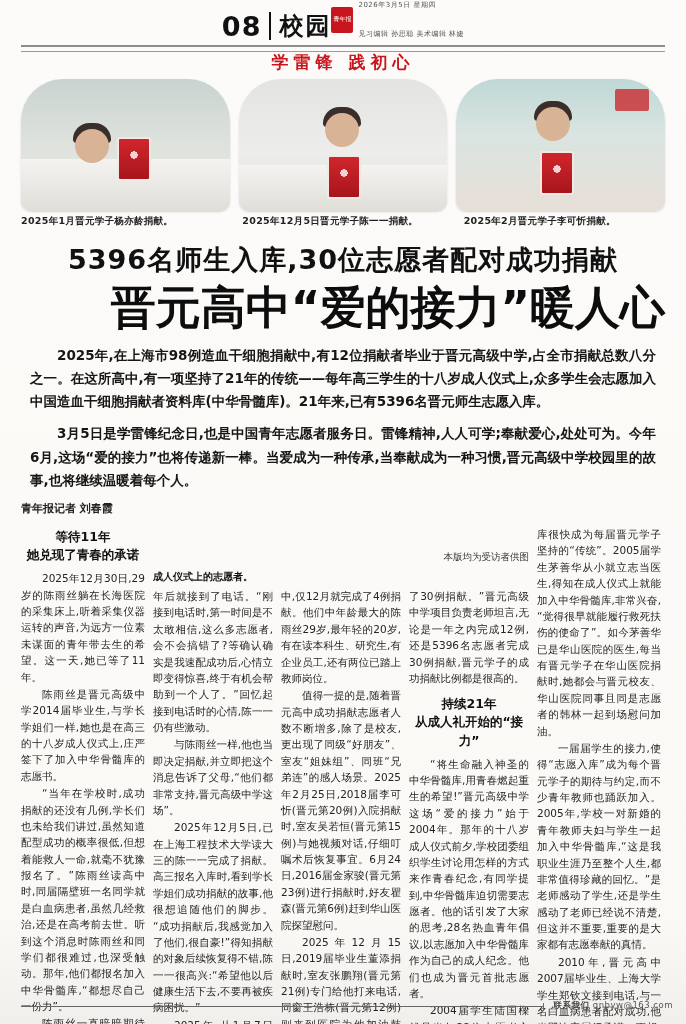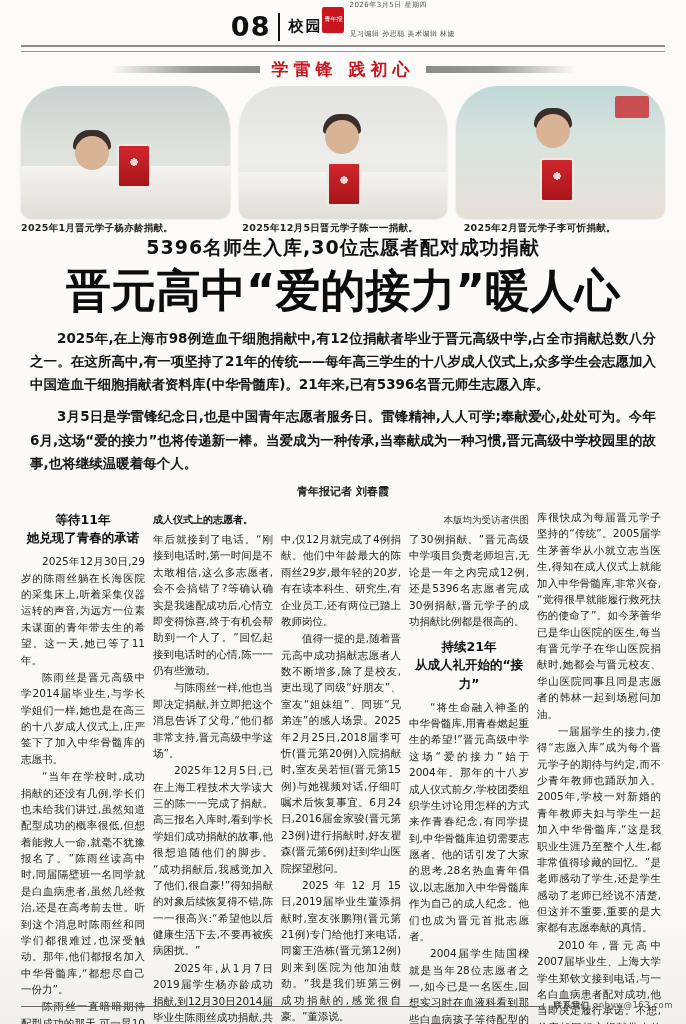--- a/index.html
+++ b/index.html
@@ -7,70 +7,70 @@
     position:relative;width:686px;height:1024px;margin:0 auto;
     background:linear-gradient(180deg,#fcfbf9 0%,#faf9f6 90%,#f1efeb 100%);
     font-family:"DejaVu Sans","Liberation Sans",sans-serif;
     color:#222;overflow:hidden;box-sizing:border-box;padding:8px 21px 0 21px;
   }
   
   .hdr{display:flex;justify-content:center;align-items:flex-end;height:34px;}
   .hdr-left{display:flex;align-items:center;gap:8px;}
   .pageno{font-size:27px;font-weight:800;letter-spacing:1px;color:#111;}
   .hdr-bar{width:2px;height:28px;background:#111;}
-  .section{font-size:15px;font-weight:700;color:#111;letter-spacing:2px;}
+  .section{font-size:24px;font-weight:700;color:#111;letter-spacing:2px;}
   .hdr-right{display:flex;align-items:center;gap:5px;padding-bottom:3px;}
   .logo{width:22px;height:26px;background:#c8161e;color:#fff;font-size:6px;line-height:1.1;
         display:flex;align-items:center;justify-content:center;text-align:center;border-radius:2px;}
   .hdr-meta{display:flex;flex-direction:column;gap:19px;}
   .hdr-meta span{font-size:7px;color:#555;letter-spacing:.5px;white-space:nowrap;}
   .hdr-rule{margin-top:3px;height:4px;border-top:2px solid #8d8d8d;border-bottom:1px solid #9a9a9a;}
   
-  .banner{display:flex;align-items:center;justify-content:center;gap:12px;margin-top:7px;height:20px;}
+  .banner{display:flex;align-items:center;justify-content:center;gap:12px;margin-top:0;height:20px;flex-direction:column;}
   .banner .bar{height:7px;width:150px;background:linear-gradient(90deg,transparent,#9a9a9a 55%,#8a8a8a);}
   .banner .bar.r{transform:scaleX(-1);}
   .banner .txt{font-size:17px;font-weight:800;color:#c8161e;letter-spacing:5px;white-space:nowrap;}
   
   .photos{display:flex;gap:9px;margin-top:7px;}
   .photo{flex:1;height:132px;border-radius:42px 42px 10px 10px;position:relative;overflow:hidden;box-shadow:0 1px 2px rgba(0,0,0,.15);}
   .ph1{background:linear-gradient(180deg,#c9d3d0 0%,#dde1dc 45%,#ece8e1 100%);}
   .ph2{background:linear-gradient(180deg,#e3e4e2 0%,#ededeb 55%,#dfe0de 100%);}
   .ph3{background:linear-gradient(180deg,#bfd8d6 0%,#d9e4e0 40%,#e7dfd8 100%);}
   .bed{position:absolute;bottom:0;left:0;right:0;height:46px;background:linear-gradient(180deg,#f4f3f0,#e0ded8);}
   .figure{position:absolute;width:34px;height:34px;border-radius:50%;background:#d9b396;}
   .hair{position:absolute;width:38px;height:20px;border-radius:18px 18px 4px 4px;background:#3a2e2a;}
   .cert{position:absolute;width:30px;height:40px;background:linear-gradient(180deg,#d0262c,#a8151c);border:2px solid #f3e9e2;border-radius:3px;}
   .cert:after{content:"";position:absolute;left:6px;top:8px;right:6px;height:16px;border-radius:50%;background:radial-gradient(circle,#fff 0 30%,transparent 32%);opacity:.8;}
   .flagpatch{position:absolute;width:34px;height:22px;background:#c9353a;top:10px;right:16px;border-radius:2px;opacity:.85;}
   .caps{display:flex;gap:20px;margin-top:4px;}
   .caps div{flex:1;font-size:9.5px;font-weight:700;color:#222;letter-spacing:.3px;}
   
-  .kicker{text-align:center;font-size:19px;font-weight:700;color:#111;letter-spacing:1px;}
-  .title{margin-top:4px;text-align:center;font-size:45px;font-weight:900;color:#0d0d0d;letter-spacing:0px;line-height:1.15;}
+  .kicker{margin-top:14px;text-align:center;font-size:27px;font-weight:700;color:#111;letter-spacing:1px;}
+  .title{margin-top:4px;text-align:right;font-size:45px;font-weight:900;color:#0d0d0d;letter-spacing:0px;line-height:1.15;}
   
   .lede{margin-top:10px;font-size:13.5px;font-weight:600;line-height:1.72;text-align:justify;color:#161616;}
   .lede p{margin:9px;text-indent:2em;}
-  .byline{text-align:center;font-size:11px;font-weight:700;color:#222;margin-top:2px;}
+  .byline{text-align:left;font-size:11px;font-weight:700;color:#222;margin-top:2px;}
   
   .body{display:flex;gap:8px;margin-top:10px;height:556px;overflow:hidden;}
   .colN{width:124px;flex:none;}
   .mid{width:376px;flex:none;display:flex;flex-direction:column;}
   .colgroup{display:flex;gap:8px;flex:1;margin-top:4px;}
   .colgroup .c{width:120px;flex:none;}
   .bodytext p{margin:0 0 1px 0;font-size:10.5px;line-height:1.56;text-align:justify;text-indent:2em;color:#242424;}
   .bodytext p.cont{text-indent:0;}
   .chead{text-align:center;font-size:12.5px;font-weight:800;line-height:1.45;margin:2px 0 6px 0;color:#111;}
   .chead.sub{margin-top:9px;}
   
   .mainphoto{height:240px;position:relative;overflow:hidden;border-radius:2px;
     background:
       linear-gradient(180deg,#b9c6cd 0%,#ccd3d4 16%,#d8cfc2 30%,#c5ad9d 48%,#a98f80 66%,#937c6f 82%,#85706533 100%),
       linear-gradient(180deg,transparent 70%,#7d685e 100%);}
   .mp-caption{display:flex;justify-content:space-between;align-items:center;margin-top:4px;}
-  .mp-caption .l{font-size:10px;font-weight:800;color:#111;}
+  .mp-caption .l{font-size:10px;font-weight:800;color:#111;margin-top:40px;}
   .mp-caption .r{font-size:9.5px;font-weight:400;color:#333;}
   
   .footer{position:absolute;left:21px;right:13px;bottom:12px;display:flex;align-items:center;gap:10px;}
   .footer .line{flex:1;height:1px;background:#666;position:relative;}
   .footer .line:after{content:"";position:absolute;right:0;top:-3px;width:1px;height:7px;background:#666;}
   .footer .txt{font-size:8.5px;color:#555;letter-spacing:.5px;white-space:nowrap;}
   .footer .txt b{color:#444;}
 </style>
 </head>
 <body>

